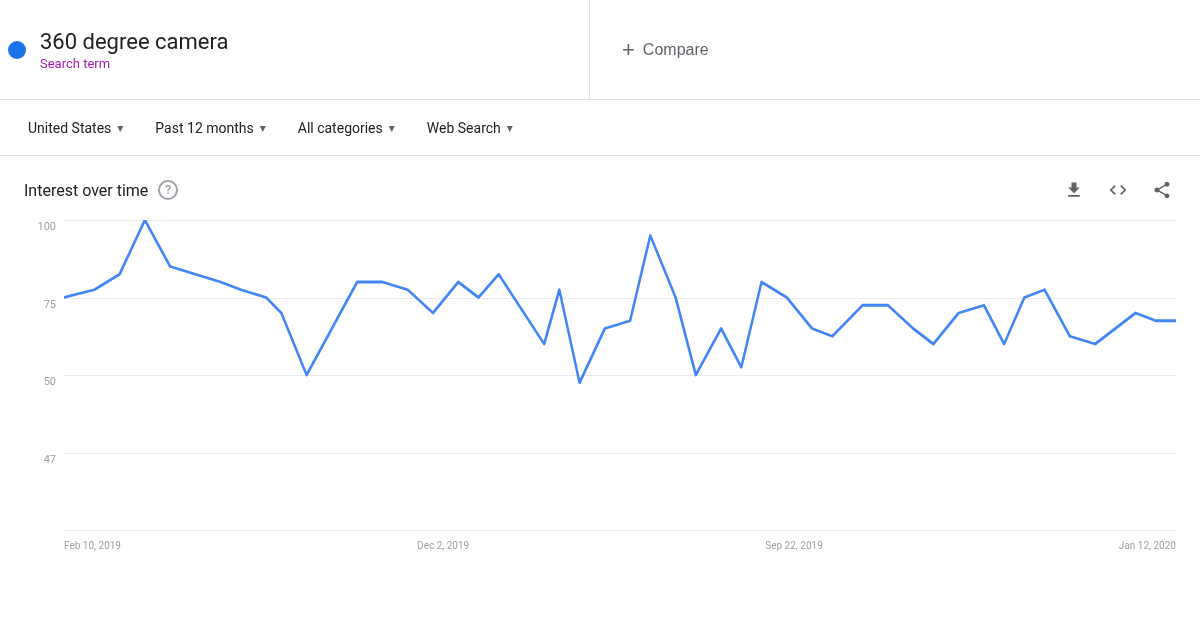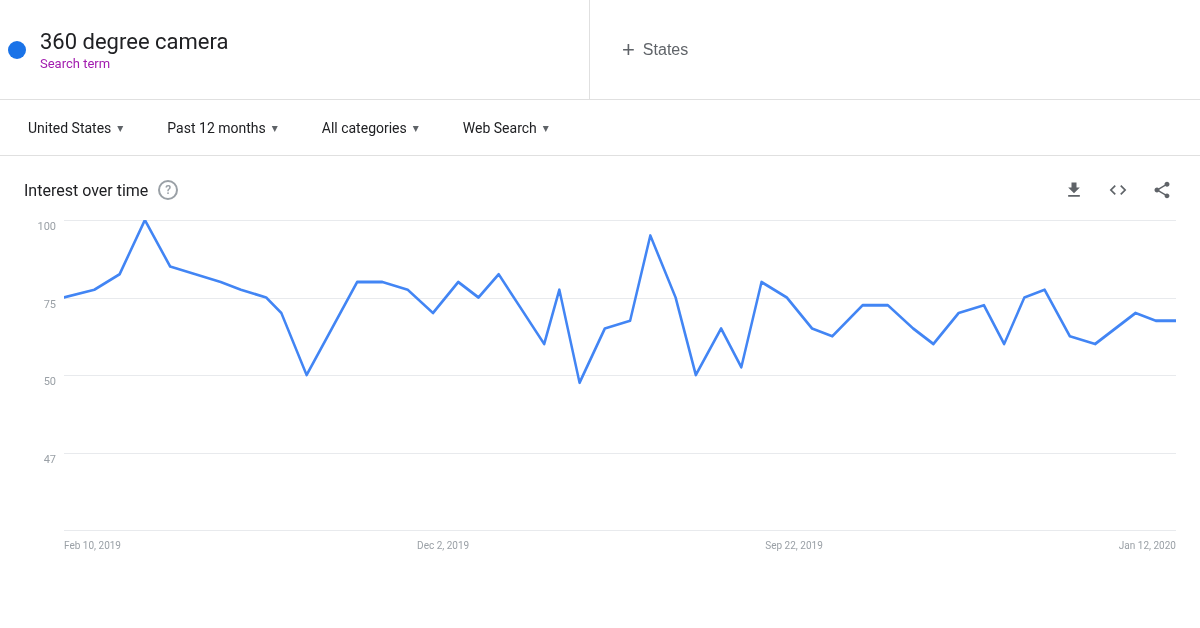--- a/index.html
+++ b/index.html
@@ -55,21 +55,21 @@
       font-size: 22px;
       color: #5f6368;
       line-height: 1;
     }
 
     .filters-bar {
       display: flex;
       align-items: center;
       padding: 0 16px;
       height: 56px;
-      gap: 20px;
+      gap: 8px;
       border-bottom: 1px solid #e0e0e0;
     }
     .filter-btn {
       display: flex;
       align-items: center;
       gap: 6px;
       padding: 8px 12px;
       border: none;
       background: none;
       cursor: pointer;
@@ -188,21 +188,21 @@
   <div class="search-term-section">
     <div class="blue-dot"></div>
     <div class="search-term-text">
       <h1>360 degree camera</h1>
       <p>Search term</p>
     </div>
   </div>
   <div class="compare-section">
     <button class="compare-btn">
       <span class="compare-plus">+</span>
-      <span>States</span>
+      <span>Compare</span>
     </button>
   </div>
 </div>
 
 <div class="filters-bar">
   <button class="filter-btn">
     <span>United States</span>
     <span class="filter-chevron">▾</span>
   </button>
   <button class="filter-btn">

